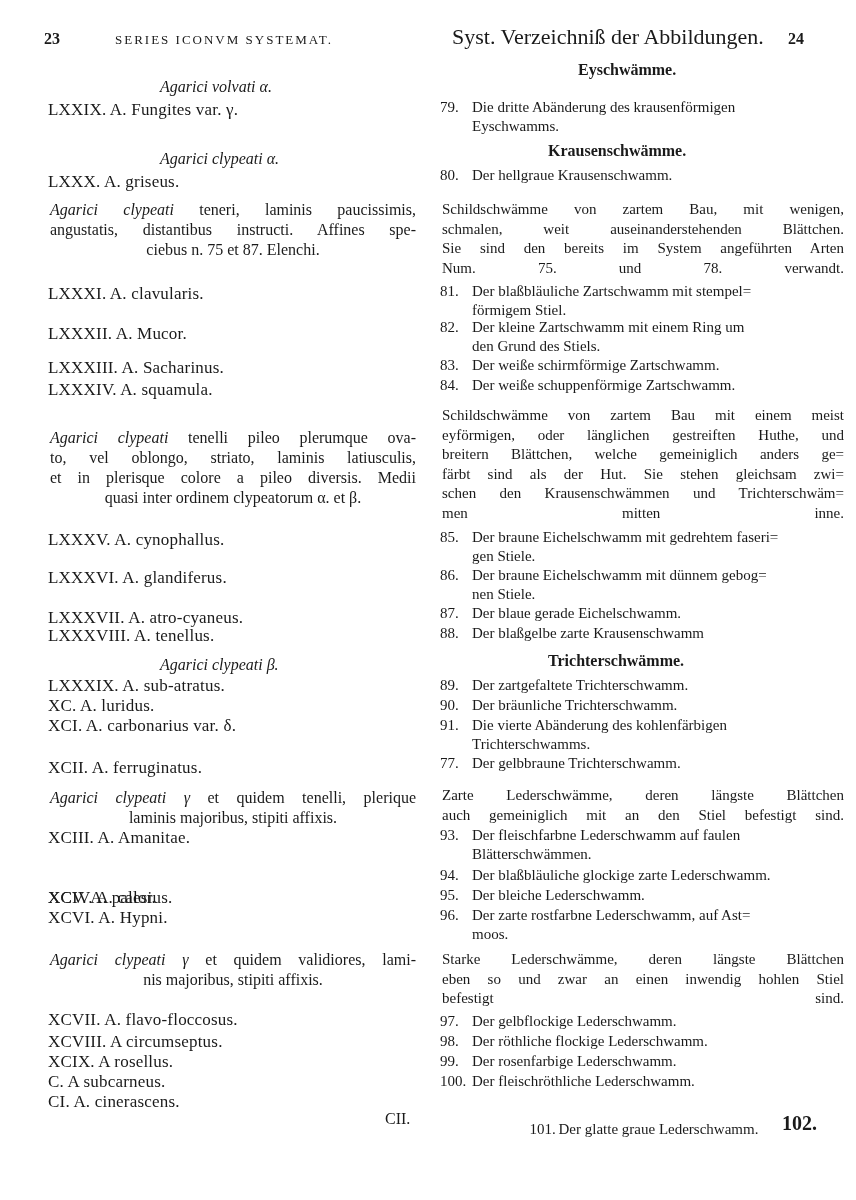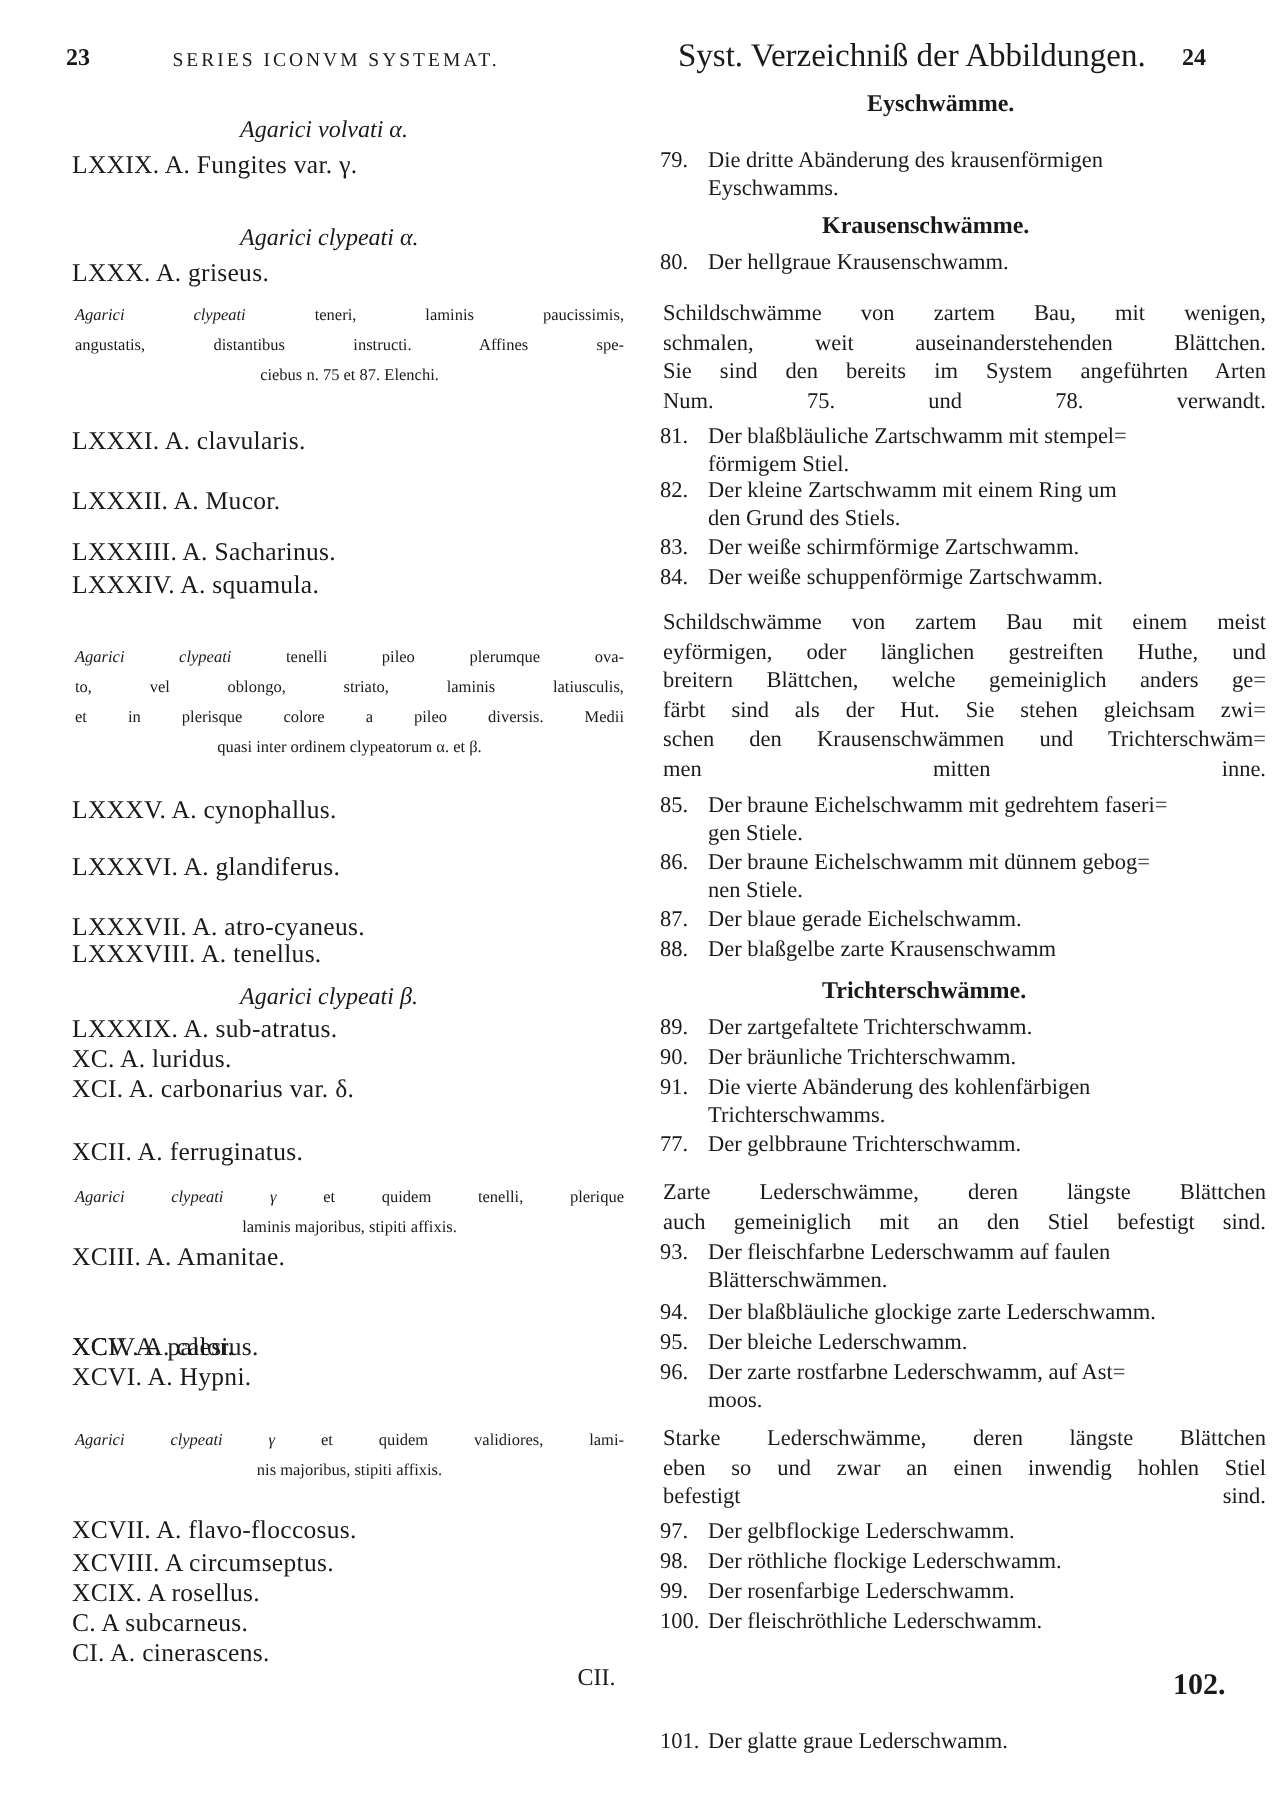--- a/index.html
+++ b/index.html
@@ -4,21 +4,21 @@
 <style>
   html, body { margin:0; padding:0; background:#ffffff; }
   body { width:856px; height:1200px; position:relative; overflow:hidden; color:#1a1a1a; font-family:"Liberation Serif","DejaVu Serif",serif; }
   .page { position:absolute; top:0; }
   .left { left:0; width:430px; }
   .right { left:430px; width:426px; }
   .hdr { position:absolute; top:30px; font-size:15px; white-space:nowrap; }
   .abs { position:absolute; white-space:nowrap; }
   .lt { font-size:17px; letter-spacing:0.2px; }
   .cap { font-style:italic; font-size:16px; }
-  .para { position:absolute; font-size:11px; line-height:20px; text-align:justify; }
+  .para { position:absolute; font-size:16px; line-height:20px; text-align:justify; }
   .para .it { font-style:italic; }
   .gh { font-weight:bold; font-size:16px; }
   .gpara { position:absolute; font-size:15px; line-height:19.5px; text-align:justify; left:12px; width:402px; }
   .gpara .c { display:block; text-align:center; }
   .item { position:absolute; font-size:15px; line-height:19px; left:10px; width:405px; }
   .item .n { display:inline-block; width:32px; }
   .item .cont { display:block; padding-left:32px; }
   .catch { position:absolute; font-size:16px; }
 </style>
 </head>
@@ -117,16 +117,16 @@
   <div class="item" style="top:886px;"><span class="n">95.</span><span>Der bleiche Lederschwamm.</span></div>
   <div class="item" style="top:906px;"><span class="n">96.</span><span>Der zarte rostfarbne Lederschwamm, auf Ast=</span><span class="cont">moos.</span></div>
 
   <div class="gpara" style="top: 950px; text-align-last: justify;">
     <span>Starke Lederschwämme, deren längste Blättchen</span><br><span>eben so und zwar an einen inwendig hohlen Stiel</span><span class="c">befestigt sind.</span>
   </div>
   <div class="item" style="top:1012px;"><span class="n">97.</span><span>Der gelbflockige Lederschwamm.</span></div>
   <div class="item" style="top:1032px;"><span class="n">98.</span><span>Der röthliche flockige Lederschwamm.</span></div>
   <div class="item" style="top:1052px;"><span class="n">99.</span><span>Der rosenfarbige Lederschwamm.</span></div>
   <div class="item" style="top:1072px;"><span class="n">100.</span><span>Der fleischröthliche Lederschwamm.</span></div>
-  <div class="item" style="top:1152px;"><span class="n">101.</span><span>Der glatte graue Lederschwamm.</span></div>
+  <div class="item" style="top:1120px;text-align:center;"><span class="n">101.</span><span>Der glatte graue Lederschwamm.</span></div>
 
   <span class="catch" style="left:352px;top:1112px;font-weight:bold;font-size:20px;">102.</span>
 </div>
 
 </body></html>

